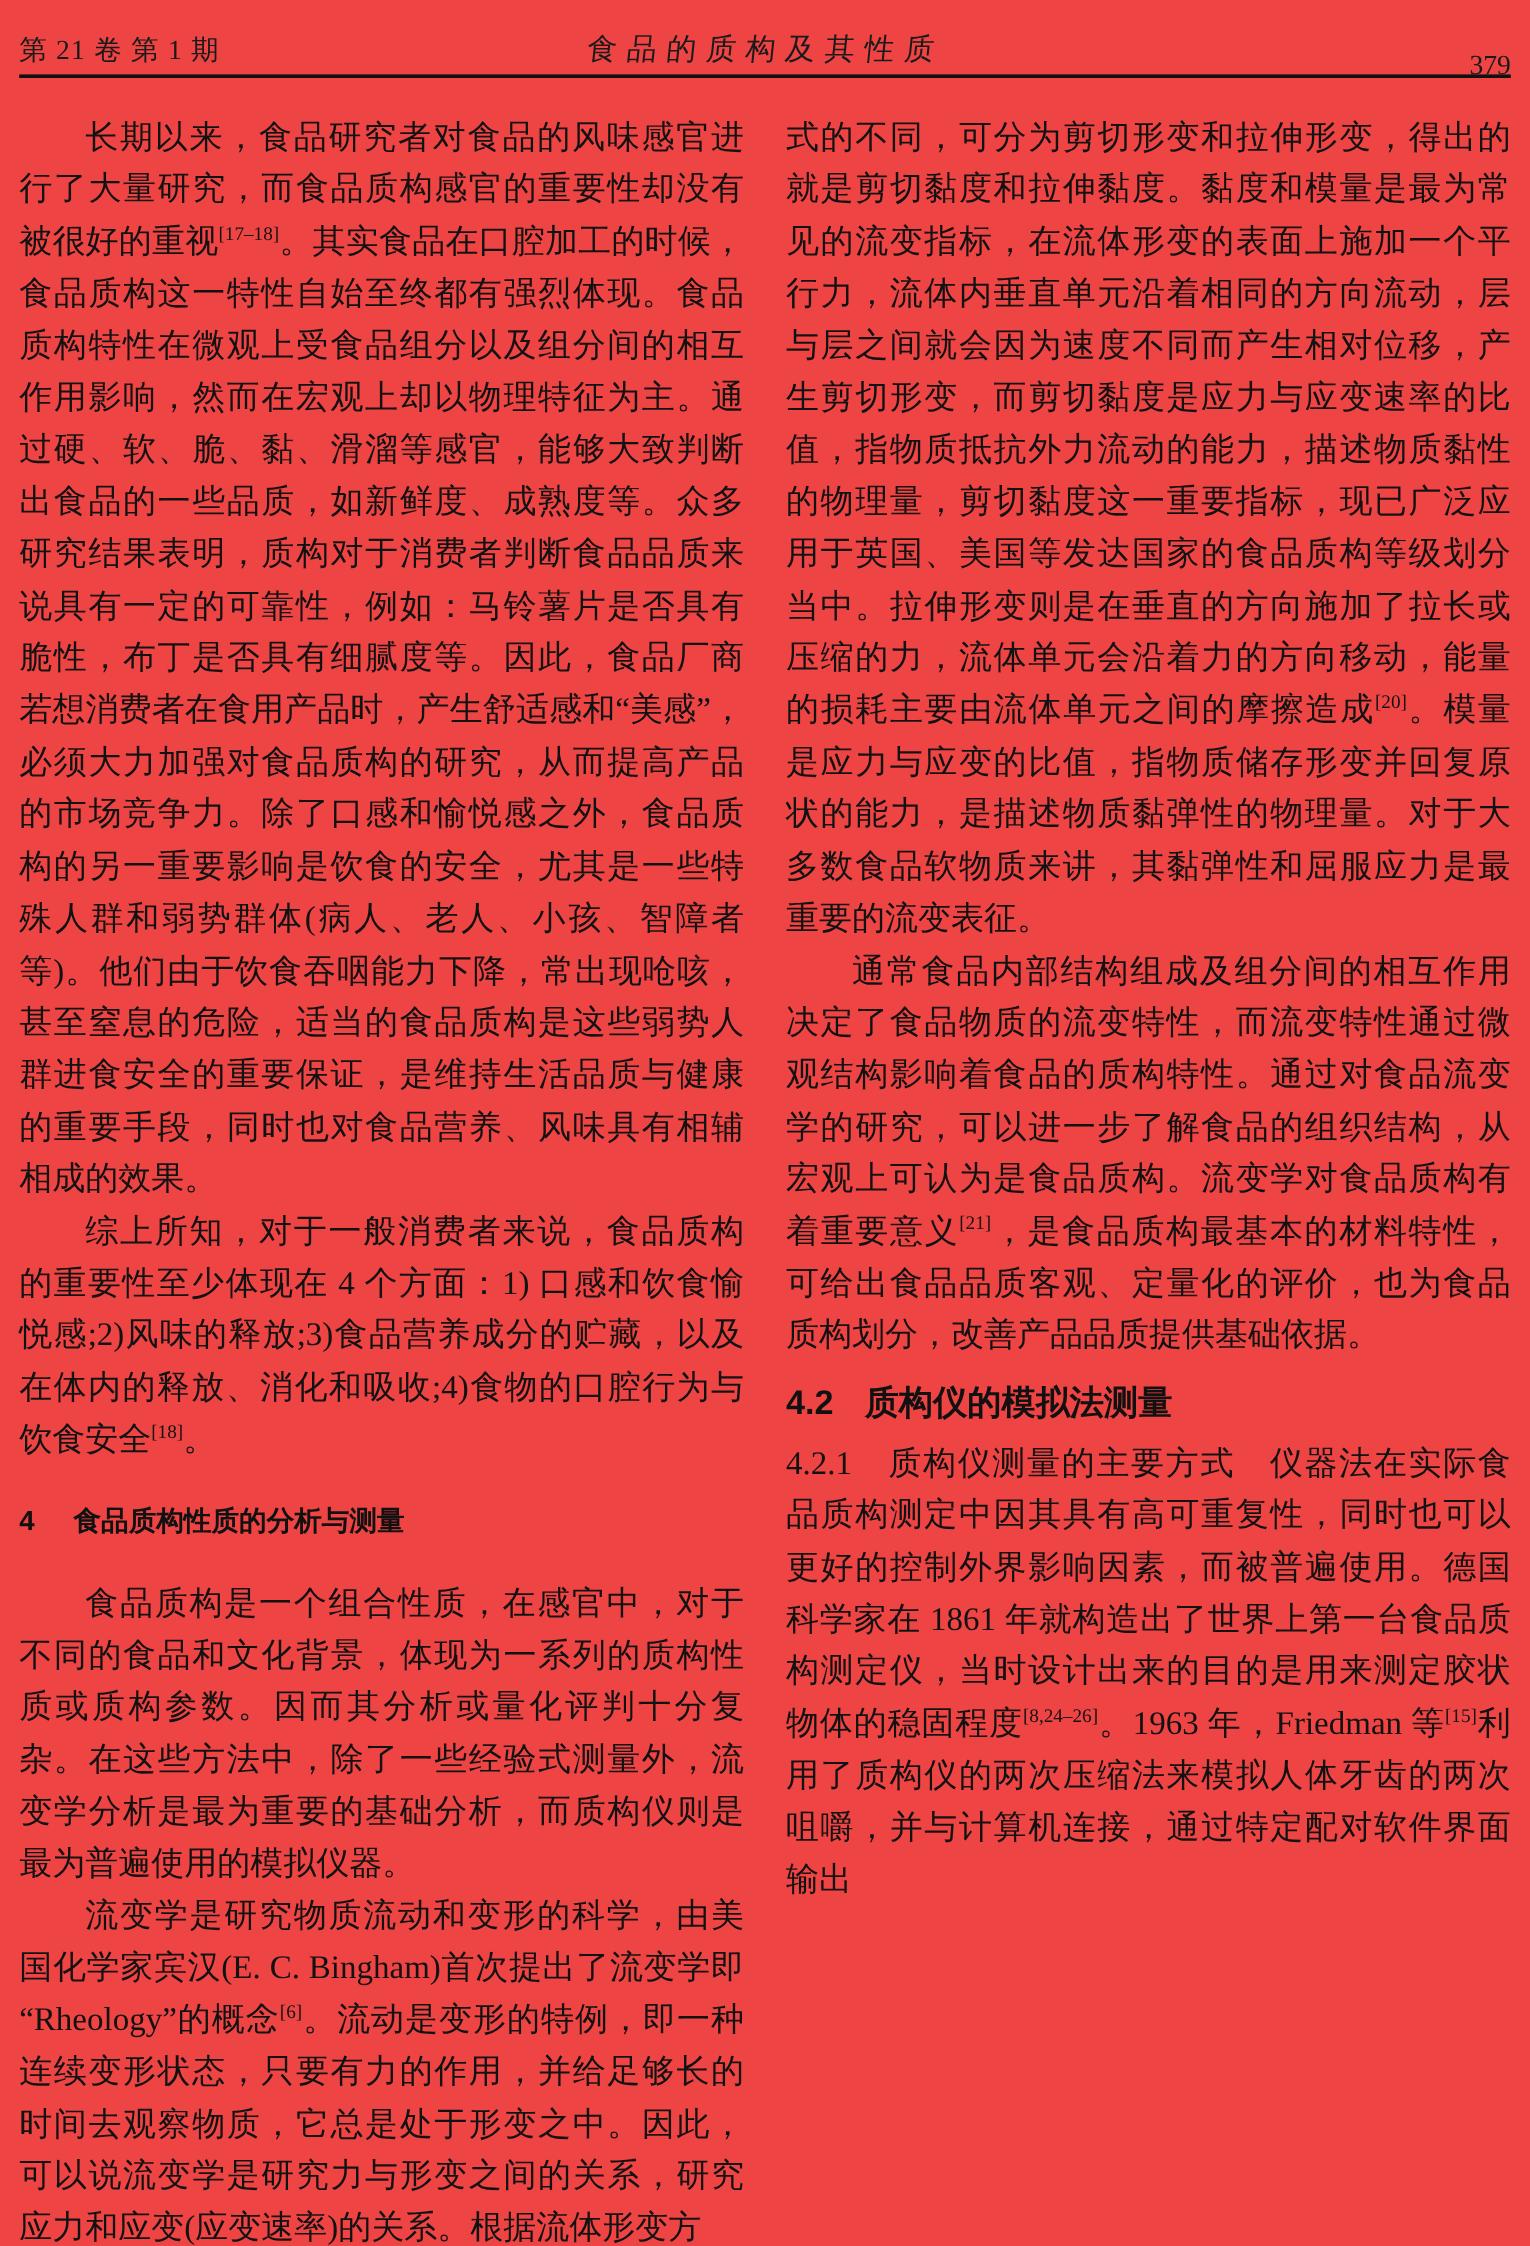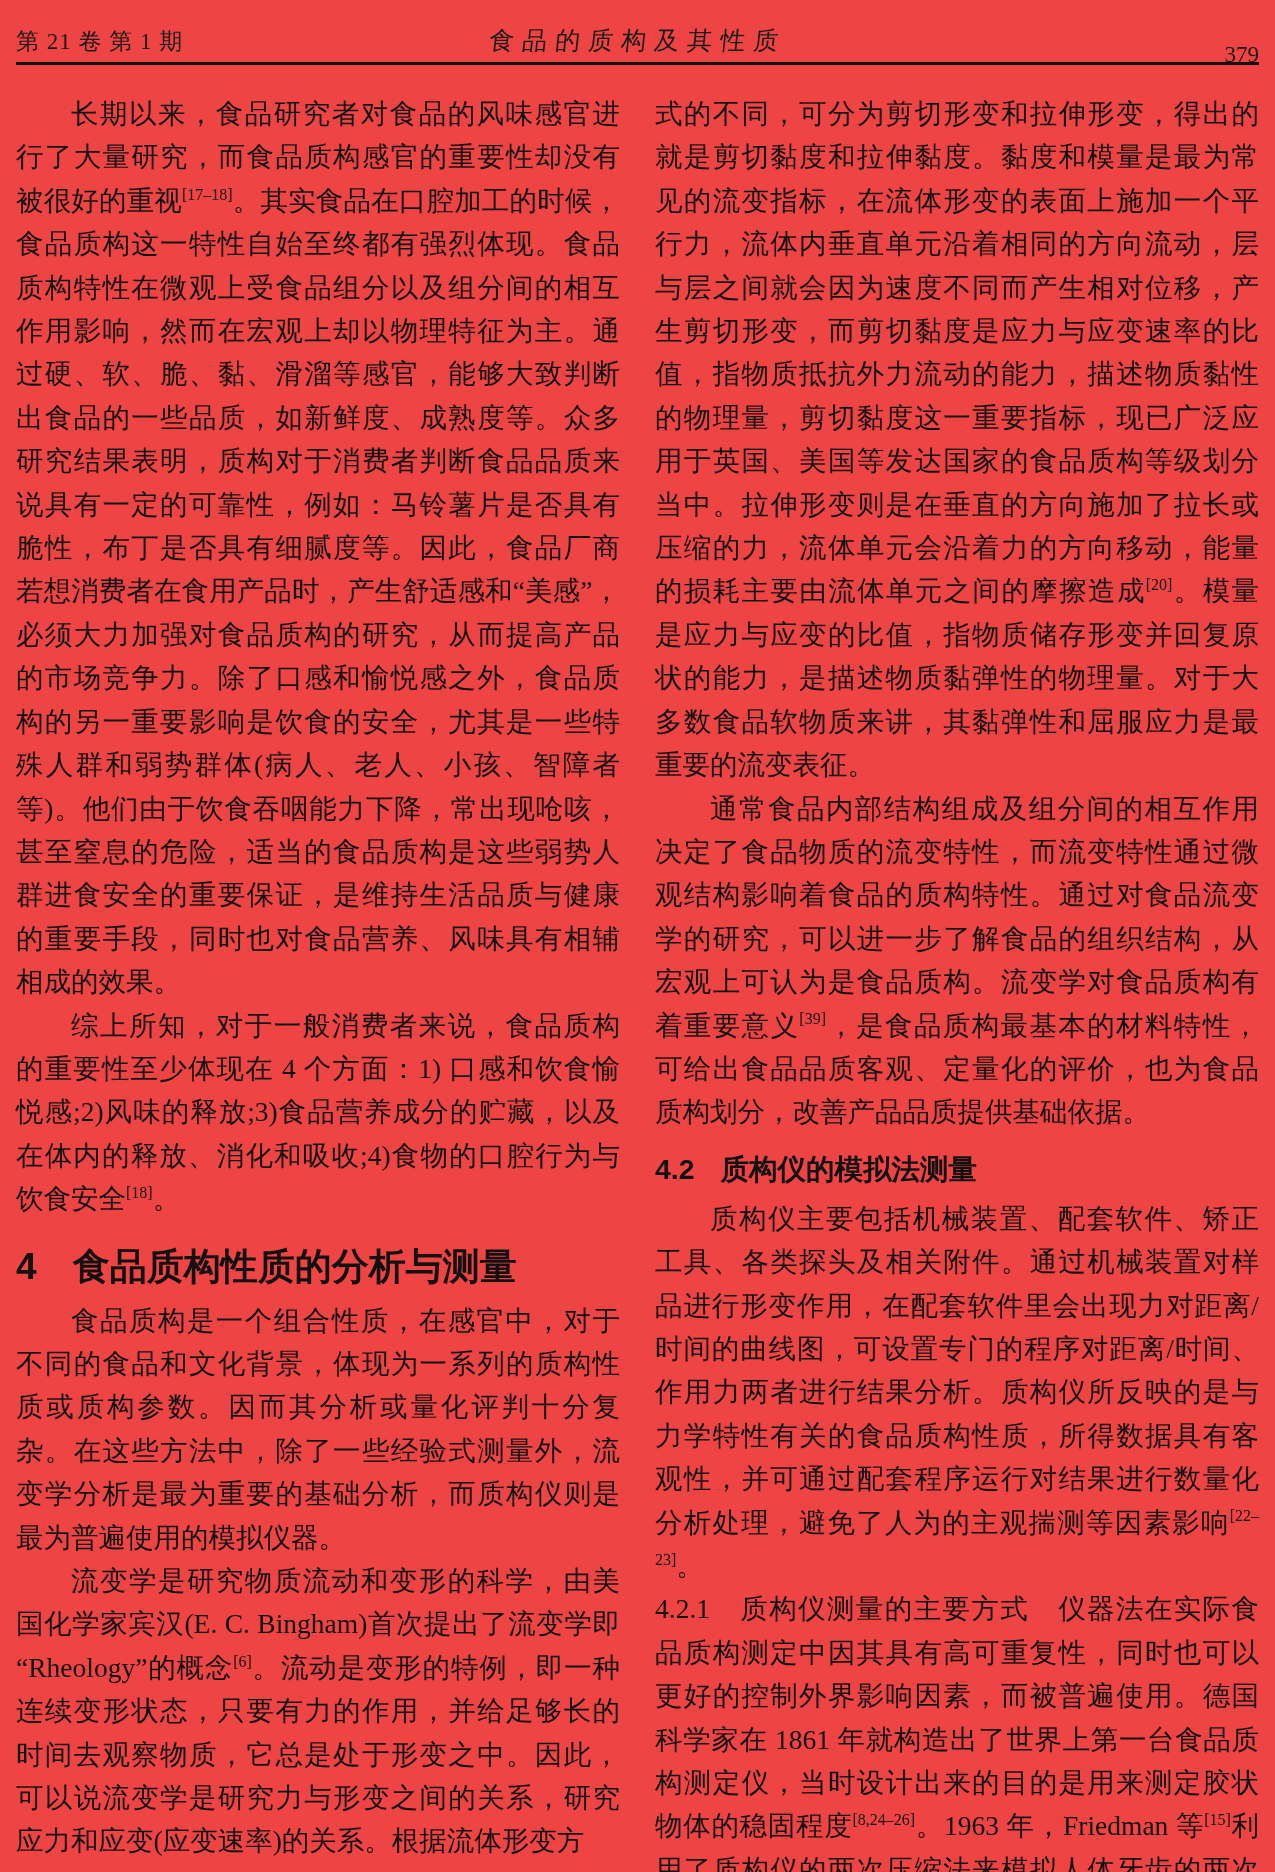--- a/index.html
+++ b/index.html
@@ -62,23 +62,23 @@
     color: #121212;
   }
   .indent { text-indent: 2em; }
   sup.cite {
     font-size: 16px;
     line-height: 0;
     vertical-align: super;
     margin-top: 12px;
   }
   .sec1 {
-    margin: 26px 0 12px 0;
+    margin: 26px 0 27px 0;
     font-family: "Liberation Sans", "DejaVu Sans", sans-serif;
-    font-size: 37px;
+    font-size: 23px;
     font-weight: 700;
     color: #111111;
     line-height: 40px;
   }
   .sec1 .num { margin-right: 26px; }
   .sec2 {
     margin: 16px 0 9px 0;
     font-family: "Liberation Sans", "DejaVu Sans", sans-serif;
     font-size: 28.5px;
     font-weight: 700;
@@ -108,23 +108,22 @@
       <h2 class="sec1">
         <span class="num">4</span>
         <span class="ttl">食品质构性质的分析与测量</span>
       </h2>
       <p class="body-p indent">食品质构是一个组合性质，在感官中，对于不同的食品和文化背景，体现为一系列的质构性质或质构参数。因而其分析或量化评判十分复杂。在这些方法中，除了一些经验式测量外，流变学分析是最为重要的基础分析，而质构仪则是最为普遍使用的模拟仪器。</p>
       <p class="body-p indent">流变学是研究物质流动和变形的科学，由美国化学家宾汉(E. C. Bingham)首次提出了流变学即“Rheology”的概念<sup class="cite">[6]</sup>。流动是变形的特例，即一种连续变形状态，只要有力的作用，并给足够长的时间去观察物质，它总是处于形变之中。因此，可以说流变学是研究力与形变之间的关系，研究应力和应变(应变速率)的关系。根据流体形变方</p>
     </div>
 
     <div class="col">
       <p class="body-p">式的不同，可分为剪切形变和拉伸形变，得出的就是剪切黏度和拉伸黏度。黏度和模量是最为常见的流变指标，在流体形变的表面上施加一个平行力，流体内垂直单元沿着相同的方向流动，层与层之间就会因为速度不同而产生相对位移，产生剪切形变，而剪切黏度是应力与应变速率的比值，指物质抵抗外力流动的能力，描述物质黏性的物理量，剪切黏度这一重要指标，现已广泛应用于英国、美国等发达国家的食品质构等级划分当中。拉伸形变则是在垂直的方向施加了拉长或压缩的力，流体单元会沿着力的方向移动，能量的损耗主要由流体单元之间的摩擦造成<sup class="cite">[20]</sup>。模量是应力与应变的比值，指物质储存形变并回复原状的能力，是描述物质黏弹性的物理量。对于大多数食品软物质来讲，其黏弹性和屈服应力是最重要的流变表征。</p>
-      <p class="body-p indent">通常食品内部结构组成及组分间的相互作用决定了食品物质的流变特性，而流变特性通过微观结构影响着食品的质构特性。通过对食品流变学的研究，可以进一步了解食品的组织结构，从宏观上可认为是食品质构。流变学对食品质构有着重要意义<sup class="cite">[39]</sup>，是食品质构最基本的材料特性，可给出食品品质客观、定量化的评价，也为食品质构划分，改善产品品质提供基础依据。</p>
+      <p class="body-p indent">通常食品内部结构组成及组分间的相互作用决定了食品物质的流变特性，而流变特性通过微观结构影响着食品的质构特性。通过对食品流变学的研究，可以进一步了解食品的组织结构，从宏观上可认为是食品质构。流变学对食品质构有着重要意义<sup class="cite">[21]</sup>，是食品质构最基本的材料特性，可给出食品品质客观、定量化的评价，也为食品质构划分，改善产品品质提供基础依据。</p>
       <h3 class="sec2">
         <span class="num">4.2</span>
         <span class="ttl">质构仪的模拟法测量</span>
       </h3>
-      <p class="body-p indent">质构仪主要包括机械装置、配套软件、矫正工具、各类探头及相关附件。通过机械装置对样品进行形变作用，在配套软件里会出现力对距离/时间的曲线图，可设置专门的程序对距离/时间、作用力两者进行结果分析。质构仪所反映的是与力学特性有关的食品质构性质，所得数据具有客观性，并可通过配套程序运行对结果进行数量化分析处理，避免了人为的主观揣测等因素影响<sup class="cite">[22–23]</sup>。</p>
       <p class="body-p">4.2.1　质构仪测量的主要方式　仪器法在实际食品质构测定中因其具有高可重复性，同时也可以更好的控制外界影响因素，而被普遍使用。德国科学家在 1861 年就构造出了世界上第一台食品质构测定仪，当时设计出来的目的是用来测定胶状物体的稳固程度<sup class="cite">[8,24–26]</sup>。1963 年，Friedman 等<sup class="cite">[15]</sup>利用了质构仪的两次压缩法来模拟人体牙齿的两次咀嚼，并与计算机连接，通过特定配对软件界面输出</p>
     </div>
 
   </div>
 </div>
 
 </body></html>

